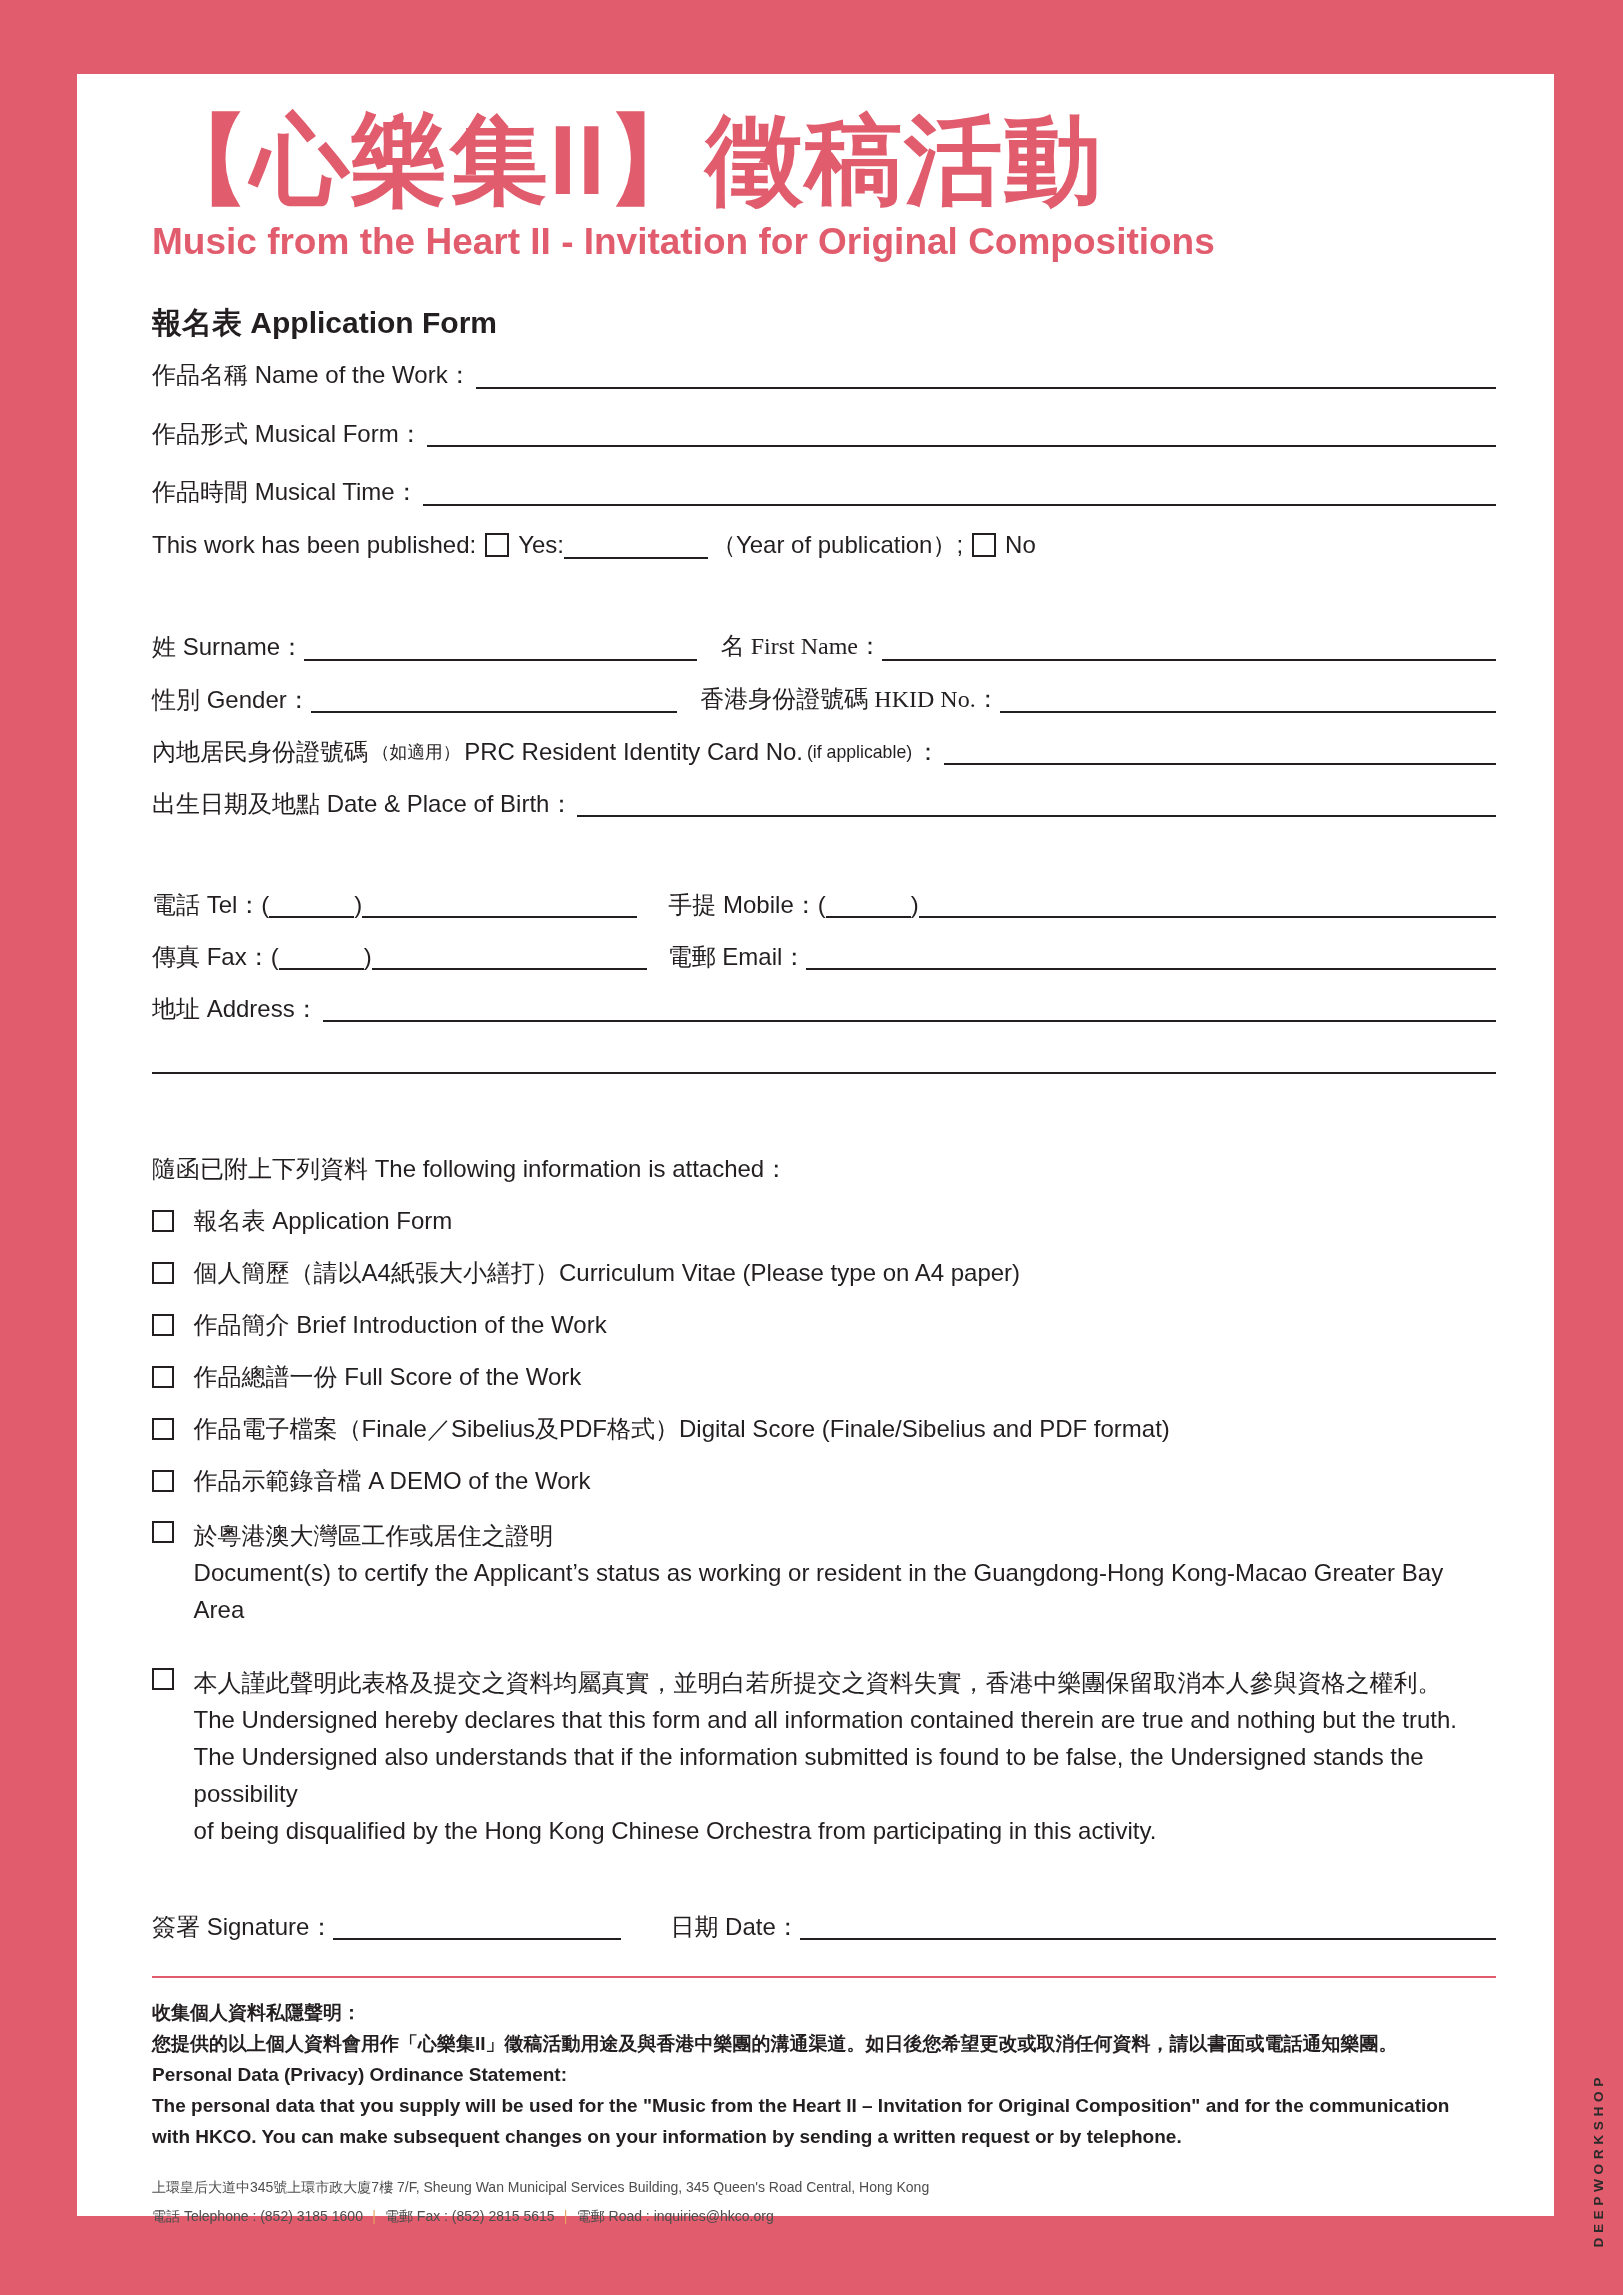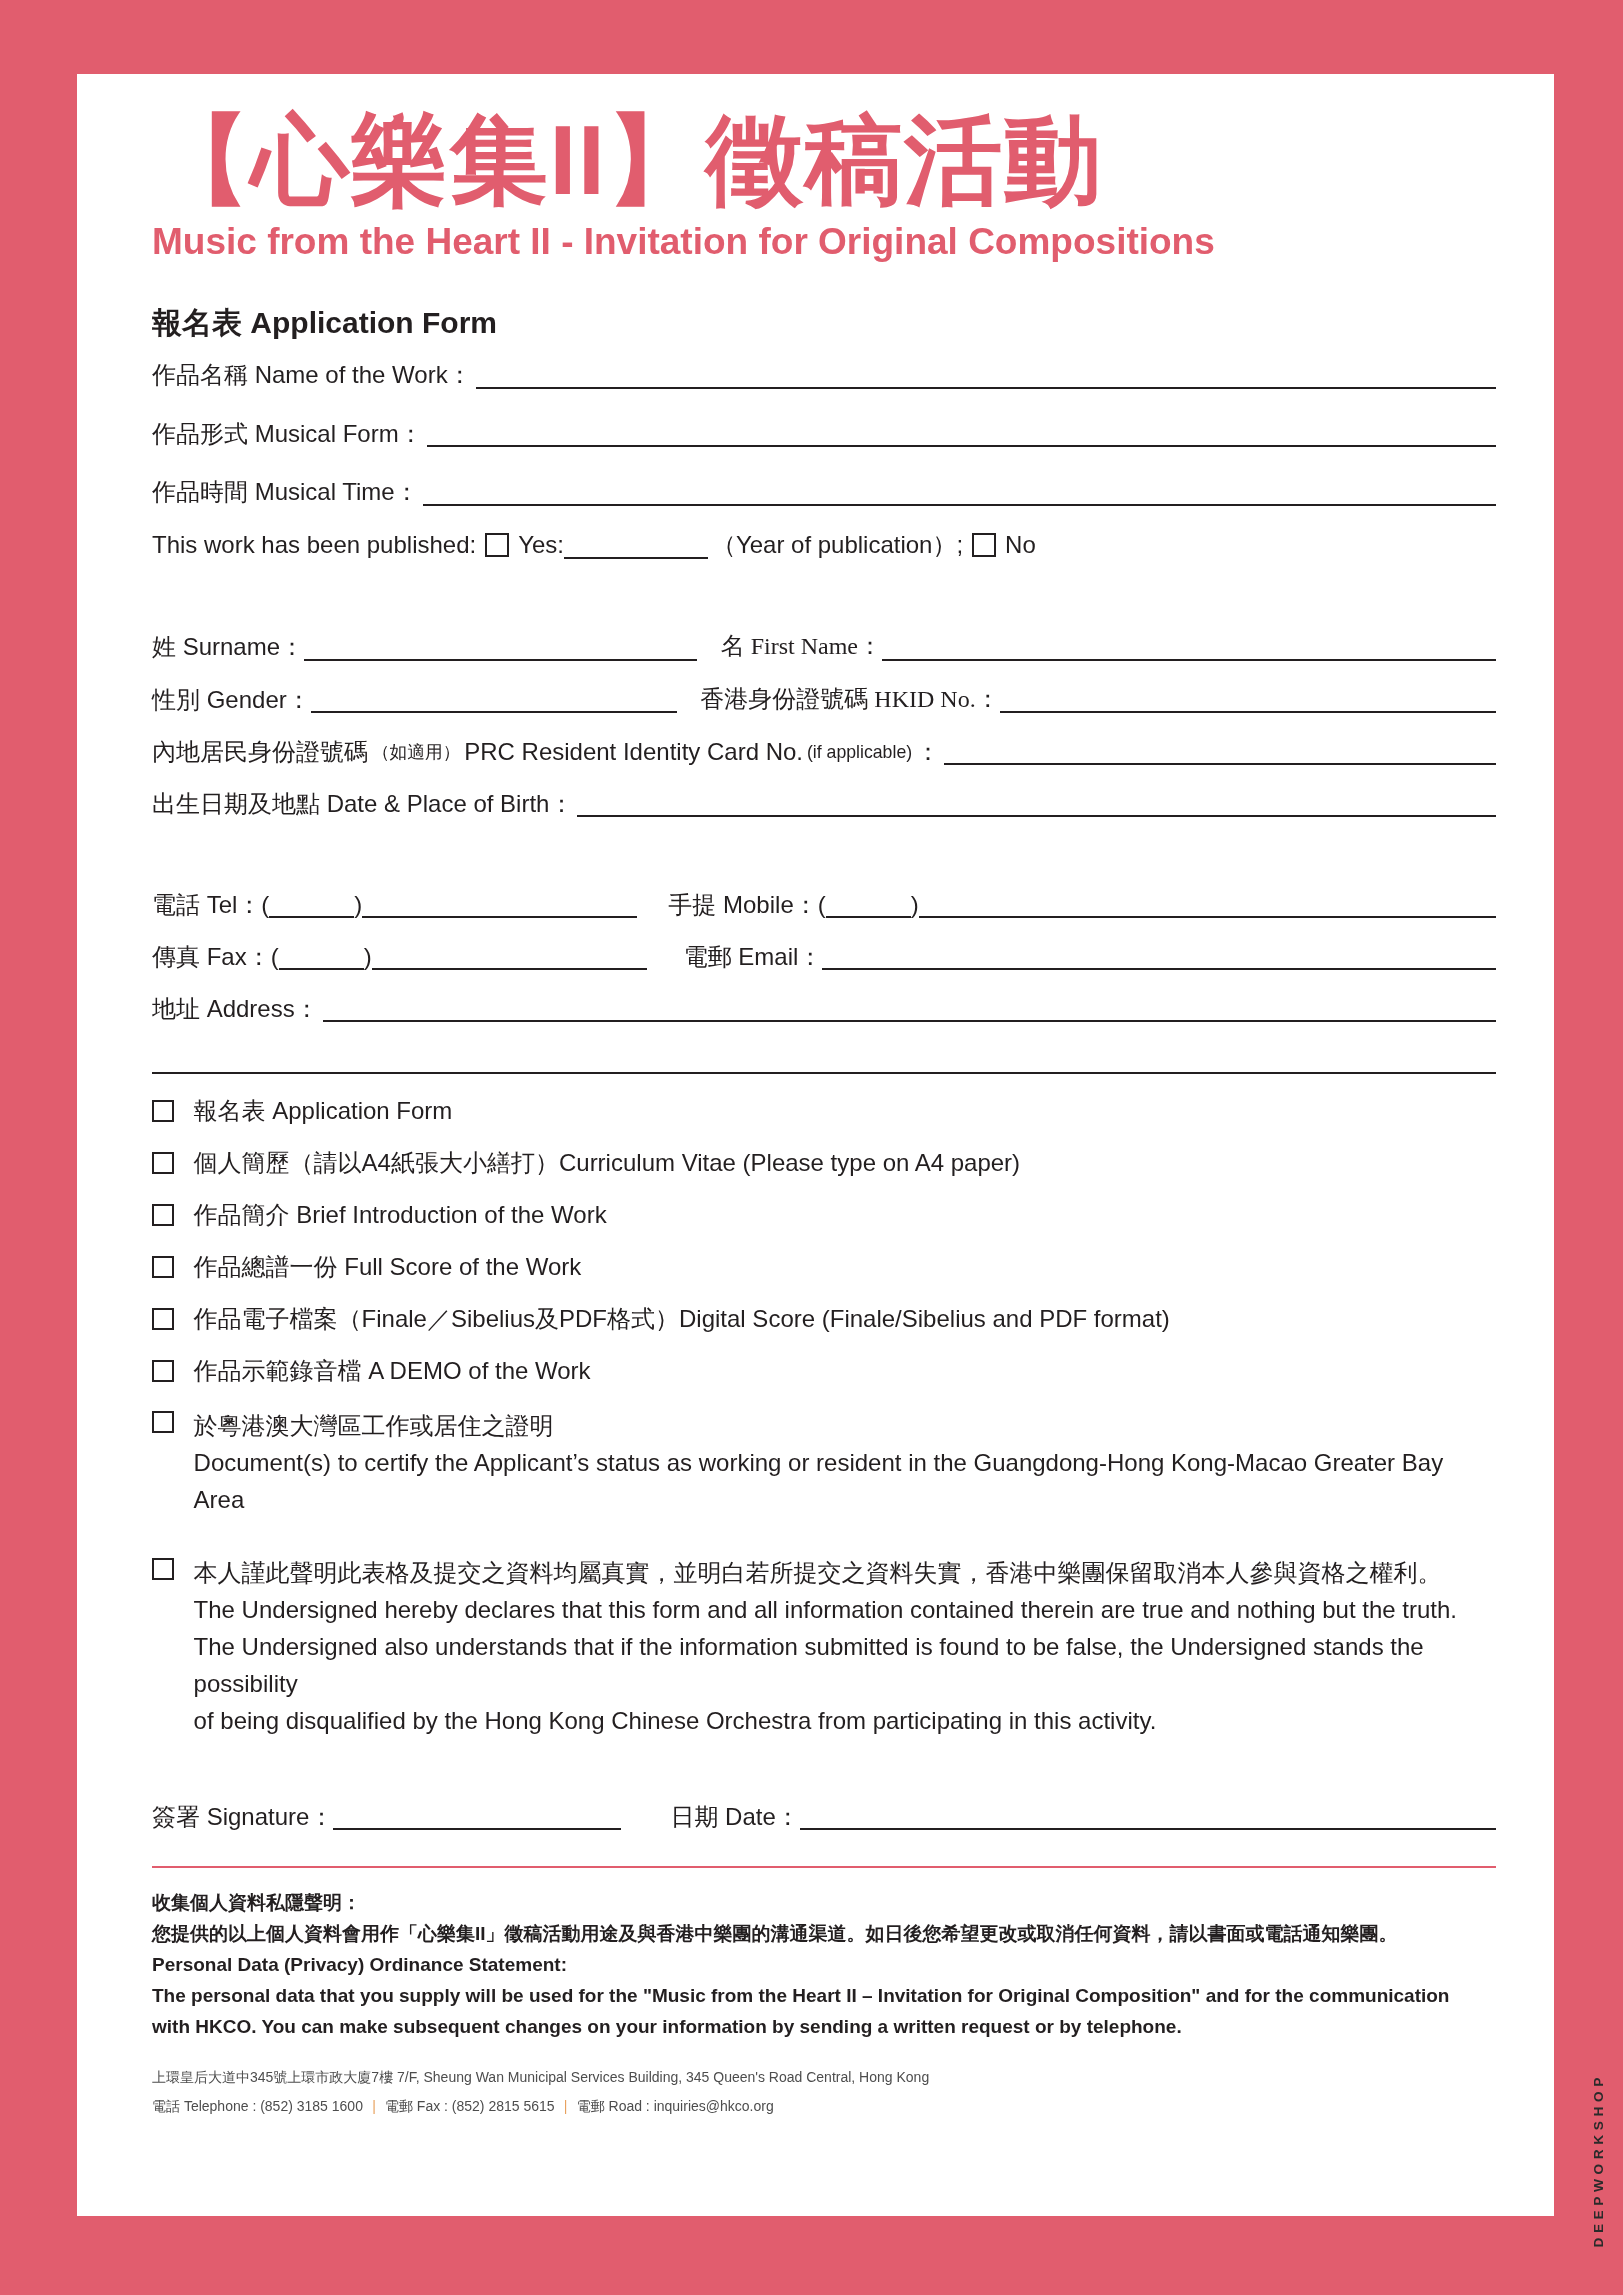--- a/index.html
+++ b/index.html
@@ -117,31 +117,32 @@
       <div class="line" style="width:85px"></div>
       <span class="lbl">)</span>
       <div class="line flex1"></div>
     </div>
     <div class="row" style="margin-top:21px">
       <span class="lbl">傳真 Fax：</span>
       <span class="lbl">(</span>
       <div class="line" style="width:85px"></div>
       <span class="lbl">)</span>
       <div class="line" style="width:275px"></div>
-      <span class="lbl" style="margin-left:37px">電郵 Email：</span>
+      <span class="lbl" style="margin-left:21px">電郵 Email：</span>
       <div class="line flex1"></div>
     </div>
     <div class="row" style="margin-top:21px">
       <span class="lbl">地址 Address：</span>
       <div class="line flex1 gap6"></div>
     </div>
     <div class="row" style="margin-top:21px">
       <div class="line flex1"></div>
     </div>
 
+    <div class="sec-header">隨函已附上下列資料 The following information is attached：</div>
 
     <div class="chk-item">
       <span class="checkbox"></span>
       <span>報名表 Application Form</span>
     </div>
     <div class="chk-item">
       <span class="checkbox"></span>
       <span>個人簡歷（請以A4紙張大小繕打）Curriculum Vitae (Please type on A4 paper)</span>
     </div>
     <div class="chk-item">

